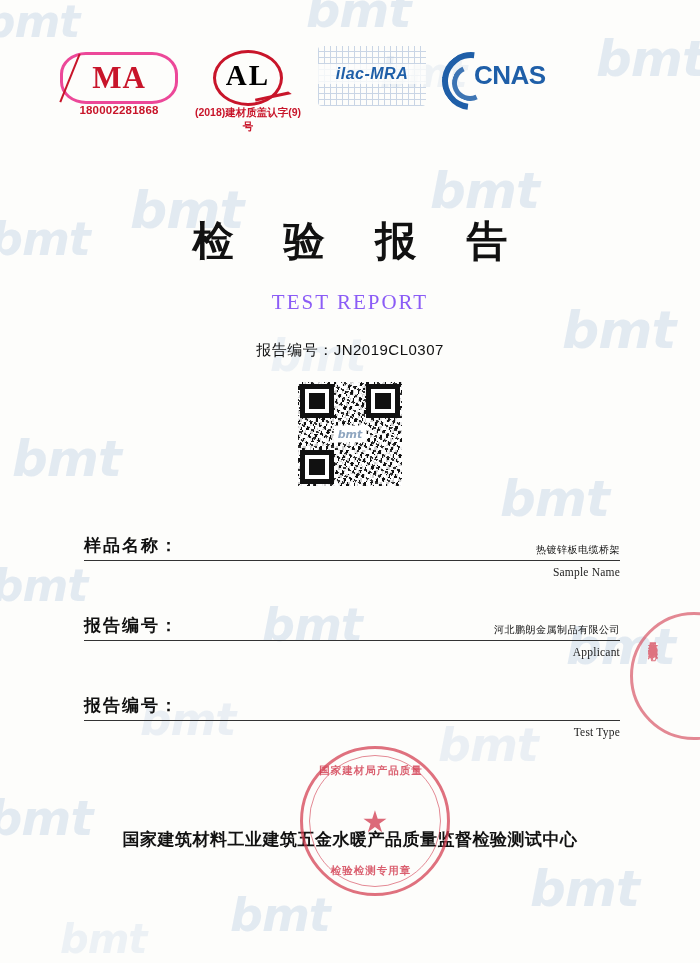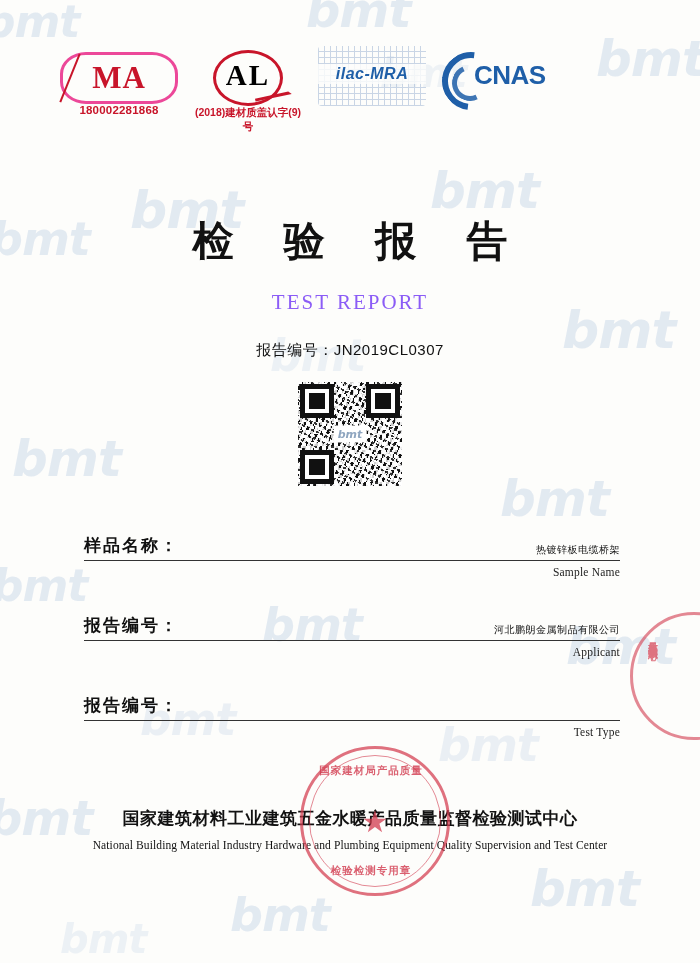--- a/index.html
+++ b/index.html
@@ -546,21 +546,20 @@
       <div class="field-line">
         <span class="field-label-cn">报告编号：</span>
       </div>
       <div class="field-label-en">Test Type</div>
     </div>
 
   </div>
 
   <div class="footer">
     <div class="footer-cn">国家建筑材料工业建筑五金水暖产品质量监督检验测试中心</div>
-    <div class="footer-en">National Building Material Industry Hardware and Plumbing Equipment Quality Supervision and Test Center</div>
   </div>
 
 </div>
 
 <div class="stamp stamp-main">
   <div class="ring"></div>
   <div class="ring2"></div>
   <div class="arc-top">国家建材局产品质量</div>
   <div class="star">★</div>
   <div class="arc-bottom">检验检测专用章</div>

